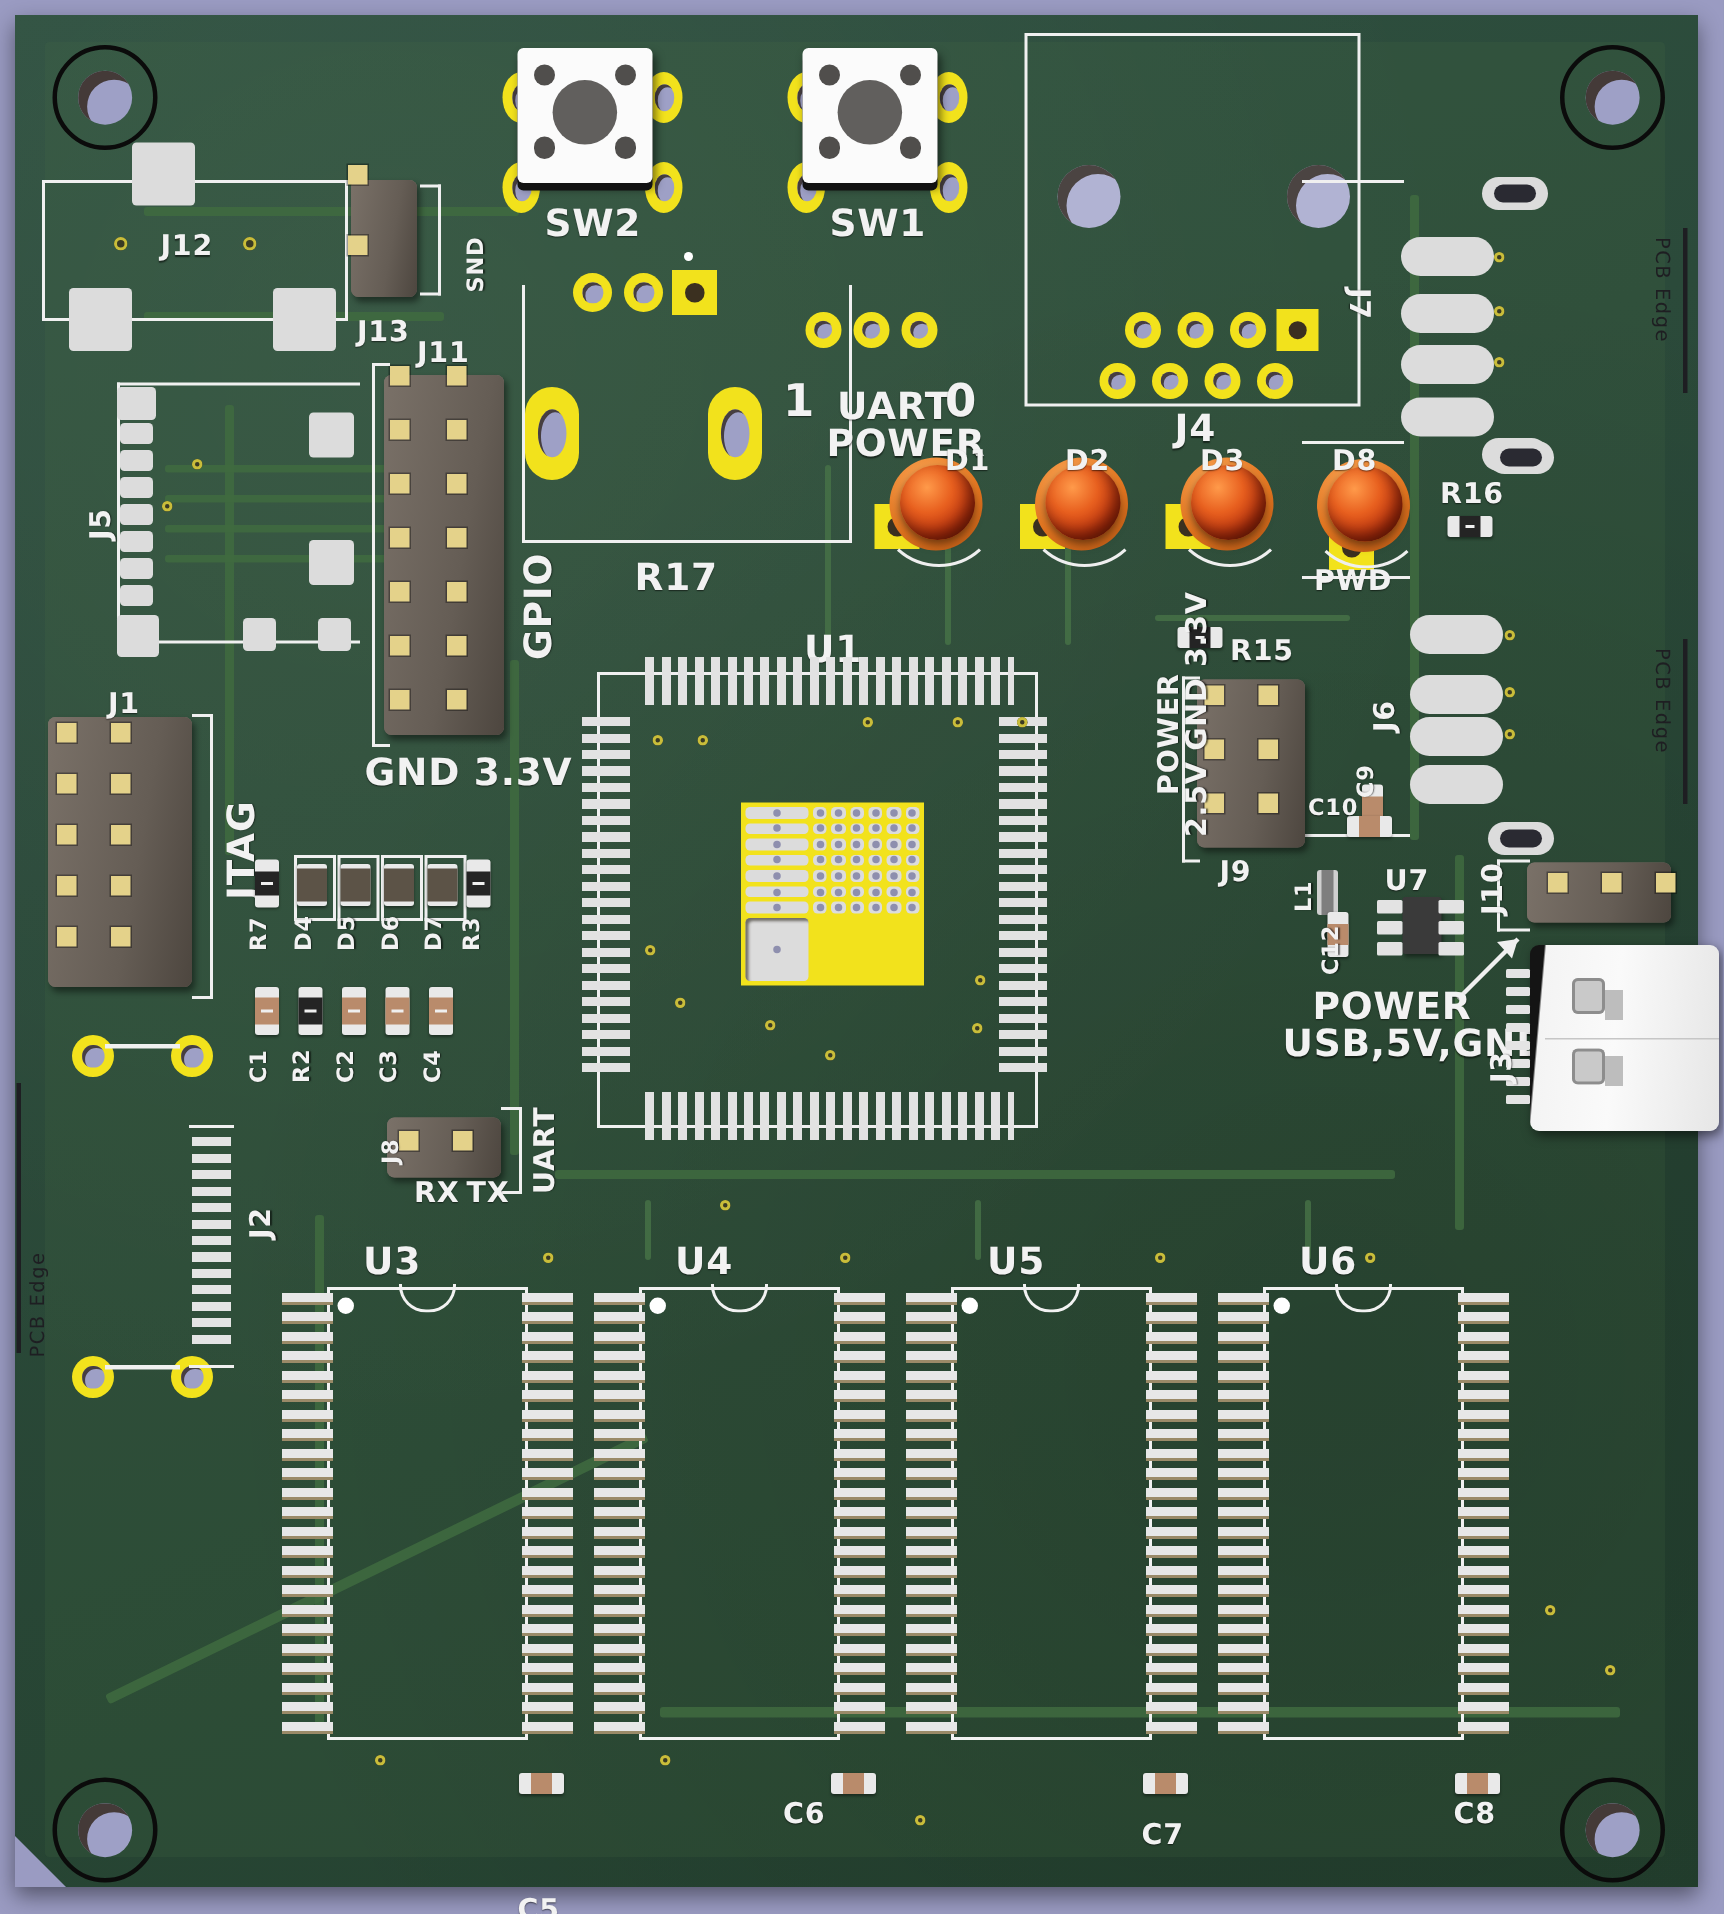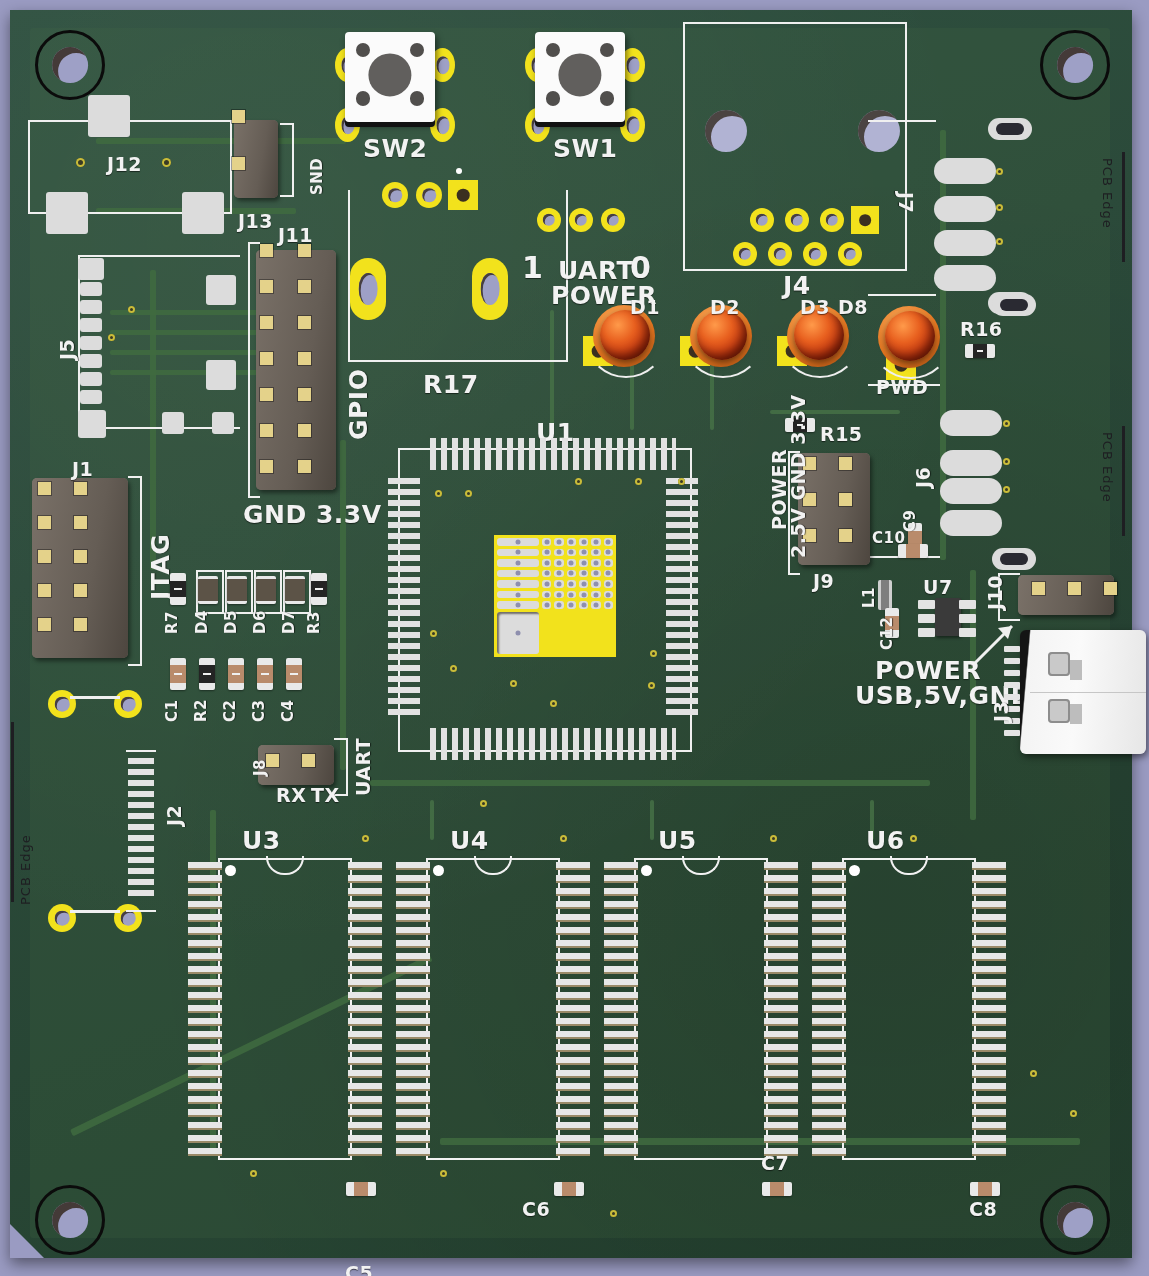--- a/index.html
+++ b/index.html
@@ -379,21 +379,21 @@
   <div class="led" style="left:784px;top:300px;width:50px;height:50px"></div>
   <div class="ledarc" style="left:771px;top:296px;width:74px;height:68px"></div>
   <div class="silk md" style="left:790px;top:288px">D3</div>
 
   <div class="padsq" style="left:876px;top:340px;width:30px;height:30px">
         <div class="hole"></div>
       </div>
   <div class="ledrim" style="left:868px;top:296px;width:62px;height:62px"></div>
   <div class="led" style="left:875px;top:301px;width:50px;height:50px"></div>
   <div class="ledarc" style="left:862px;top:297px;width:74px;height:68px"></div>
-  <div class="silk md" style="left:828px;top:288px">D8</div>
+  <div class="silk md" style="left:878px;top:288px">D8</div>
   <div class="silk md" style="left:866px;top:368px">PWD</div>
 
   <div class="silk md" style="left:950px;top:310px">R16</div>
   <div class="res" style="left:955px;top:334px;width:30px;height:14px">
         <div class="bodyblk"></div>
         <div class="dash"></div>
       </div>
 
   <div class="smdslot" style="left:982px;top:284px;width:44px;height:22px">
         <div class="inner"></div>
@@ -709,21 +709,21 @@
         <div class="notch"></div>
         <div class="dot"></div>
   </div>
   <div style="position:absolute;left:594px;top:852px;width:34px;height:294px;
       background:repeating-linear-gradient(180deg,#e7e7e7 0 6px,#9a8a68 6px 8px,transparent 8px 13px)"></div>
   <div style="position:absolute;left:754px;top:852px;width:34px;height:294px;
       background:repeating-linear-gradient(180deg,#e7e7e7 0 6px,#9a8a68 6px 8px,transparent 8px 13px)"></div>
   <div class="res" style="left:752px;top:1172px;width:30px;height:14px">
         <div class="bodytan"></div>
       </div>
-  <div class="silk md" style="left:751px;top:1144px">C7</div>
+  <div class="silk md" style="left:751px;top:1204px">C7</div>
 
   <div class="silk lg" style="left:856px;top:818px">U6</div>
   <div class="dip" style="left:832px;top:848px;width:134px;height:302px">
     <div class="outl"></div>
         <div class="notch"></div>
         <div class="dot"></div>
   </div>
   <div style="position:absolute;left:802px;top:852px;width:34px;height:294px;
       background:repeating-linear-gradient(180deg,#e7e7e7 0 6px,#9a8a68 6px 8px,transparent 8px 13px)"></div>
   <div style="position:absolute;left:962px;top:852px;width:34px;height:294px;

